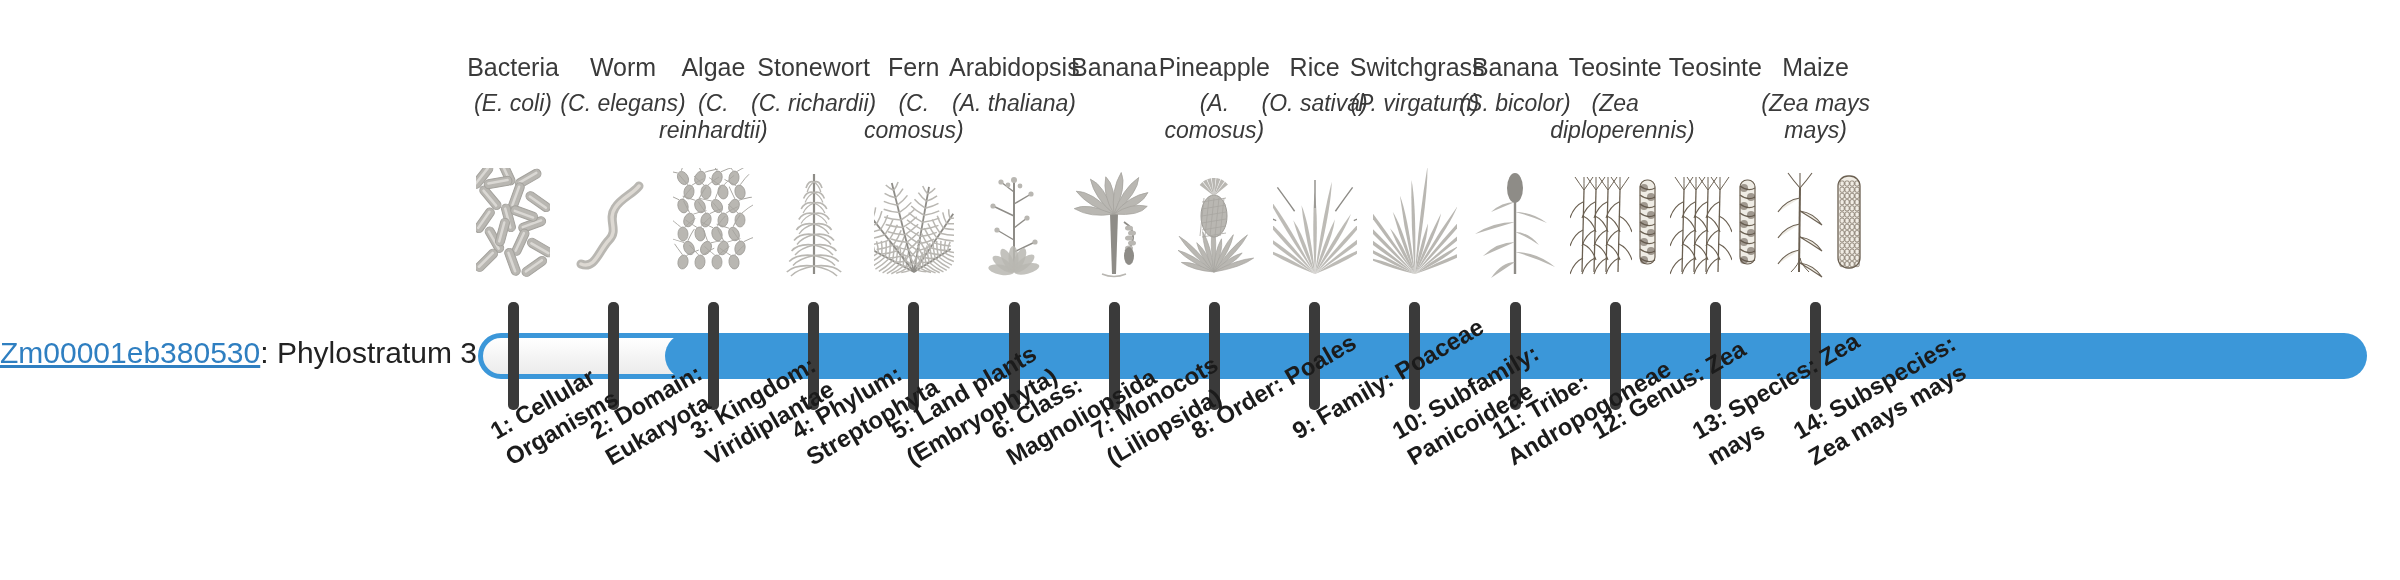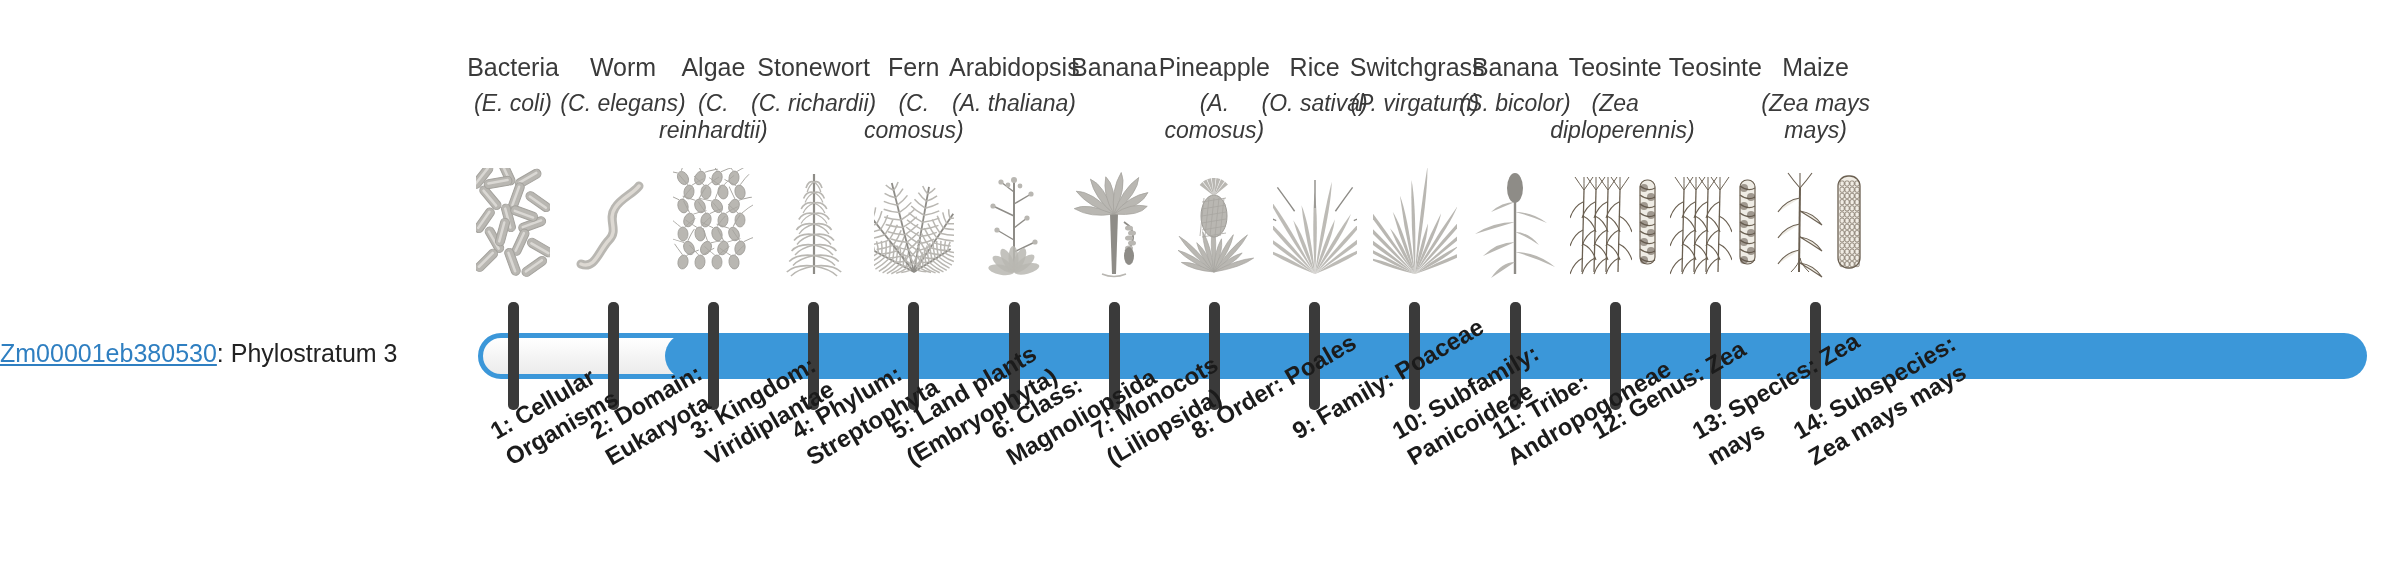--- a/index.html
+++ b/index.html
@@ -23,22 +23,22 @@
     width: 2400px;
     height: 580px;
   }
 
   
   #gene-label {
     position: absolute;
     left: 0px;
     top: 338px;
     width: 462px;
-    text-align: left;
-    font-size: 25px;
+    text-align: center;
+    font-size: 30px;
     line-height: 30px;
     white-space: nowrap;
     color: #222222;
   }
   #gene-label .gene-id {
     color: #2f7fc1;
     text-decoration: underline;
     cursor: pointer;
   }
 

